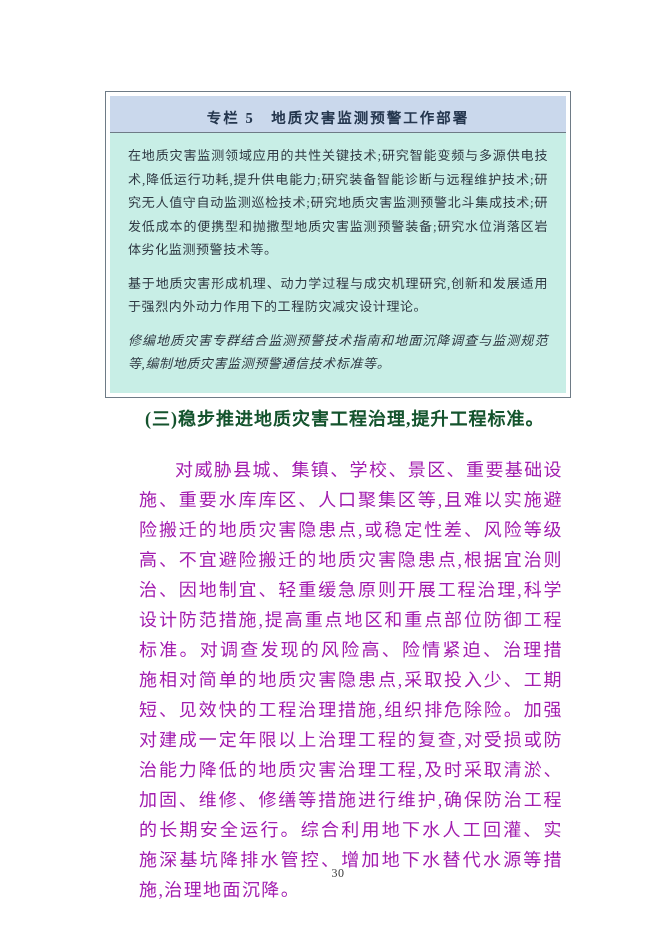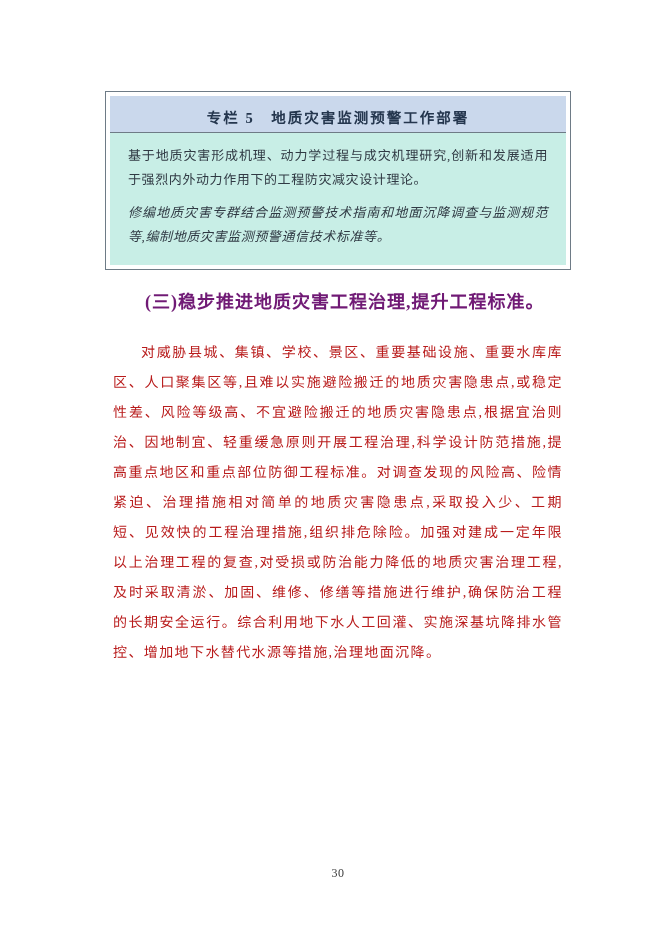--- a/index.html
+++ b/index.html
@@ -45,38 +45,39 @@
     line-height: 23.5px;
     letter-spacing: 0.6px;
     text-align: justify;
     text-justify: inter-ideograph;
     color: #303a44;
     margin-bottom: 2px;
   }
   .panel-body p:last-child { margin-bottom: 4px; font-style: italic; }
   
   .section-heading {
-    margin-top: 13px;
+    margin-top: 2px;
     font-size: 18px;
     font-weight: bold;
     letter-spacing: 1px;
     text-indent: 2em;
-    color: #701a75;
+    color: #14532d;
     line-height: 30px;
   }
   
   .body-text { margin-top: 9px; }
   .body-text p {
-    font-size: 14px;
+    font-size: 18px;
     line-height: 30px;
     letter-spacing: 1.4px;
     text-align: justify;
     text-justify: inter-ideograph;
     text-indent: 2em;
-    color: #b91c1c;
+    color: #a21caf;
+    margin-left: 26px;
   }
   
   .page-number {
     position: absolute;
     top: 854px;
     left: 0;
     width: 100%;
     text-align: center;
     font-size: 12px;
     color: #3a3a3a;
@@ -85,20 +86,21 @@
 </style>
 </head>
 <body>
 
 <div class="page">
   <div class="content-col">
 
     <div class="panel">
       <div class="panel-header">专栏 5　地质灾害监测预警工作部署</div>
       <div class="panel-body">
+        <p>在地质灾害监测领域应用的共性关键技术;研究智能变频与多源供电技术,降低运行功耗,提升供电能力;研究装备智能诊断与远程维护技术;研究无人值守自动监测巡检技术;研究地质灾害监测预警北斗集成技术;研发低成本的便携型和抛撒型地质灾害监测预警装备;研究水位消落区岩体劣化监测预警技术等。</p>
         <p>基于地质灾害形成机理、动力学过程与成灾机理研究,创新和发展适用于强烈内外动力作用下的工程防灾减灾设计理论。</p>
         <p>修编地质灾害专群结合监测预警技术指南和地面沉降调查与监测规范等,编制地质灾害监测预警通信技术标准等。</p>
       </div>
     </div>
 
     <div class="section-heading">(三)稳步推进地质灾害工程治理,提升工程标准。</div>
 
     <div class="body-text">
       <p>对威胁县城、集镇、学校、景区、重要基础设施、重要水库库区、人口聚集区等,且难以实施避险搬迁的地质灾害隐患点,或稳定性差、风险等级高、不宜避险搬迁的地质灾害隐患点,根据宜治则治、因地制宜、轻重缓急原则开展工程治理,科学设计防范措施,提高重点地区和重点部位防御工程标准。对调查发现的风险高、险情紧迫、治理措施相对简单的地质灾害隐患点,采取投入少、工期短、见效快的工程治理措施,组织排危除险。加强对建成一定年限以上治理工程的复查,对受损或防治能力降低的地质灾害治理工程,及时采取清淤、加固、维修、修缮等措施进行维护,确保防治工程的长期安全运行。综合利用地下水人工回灌、实施深基坑降排水管控、增加地下水替代水源等措施,治理地面沉降。</p>
     </div>

